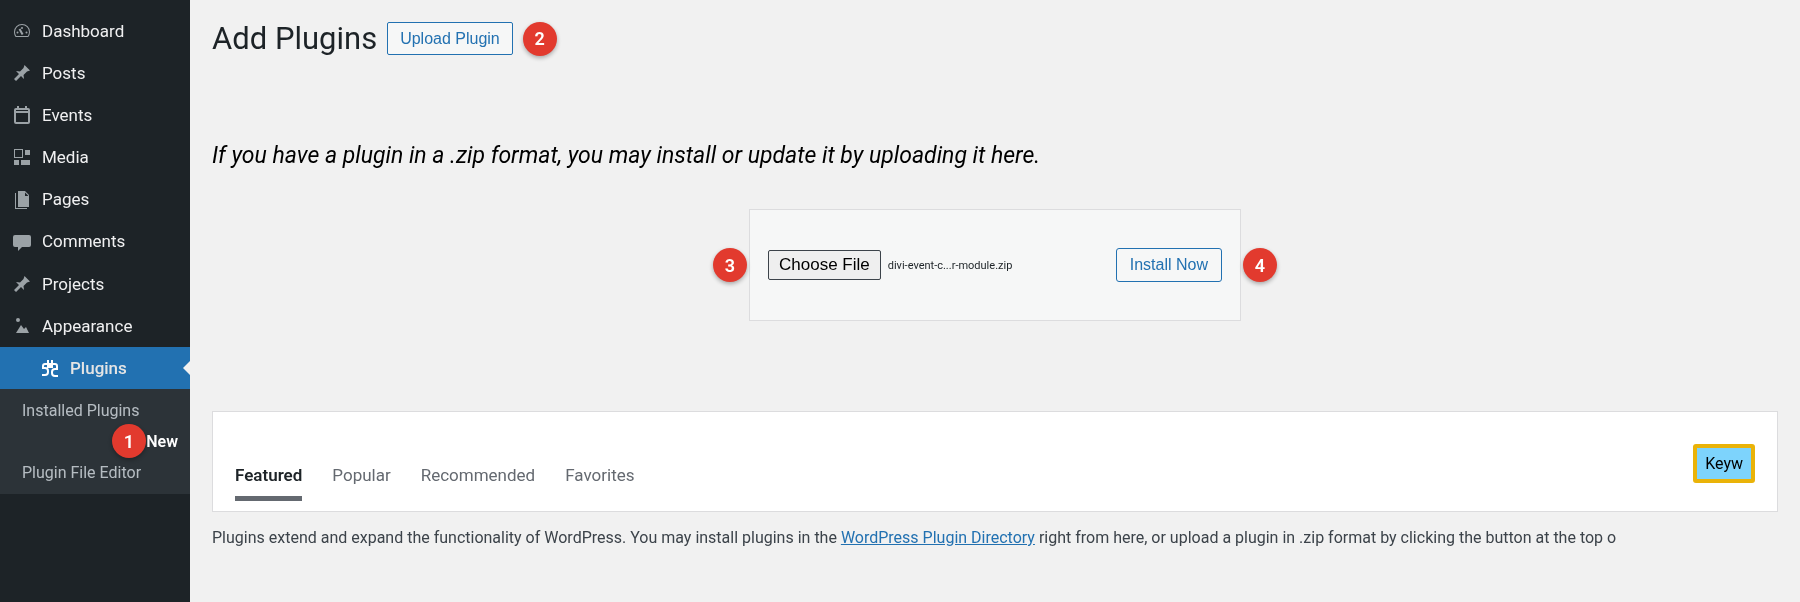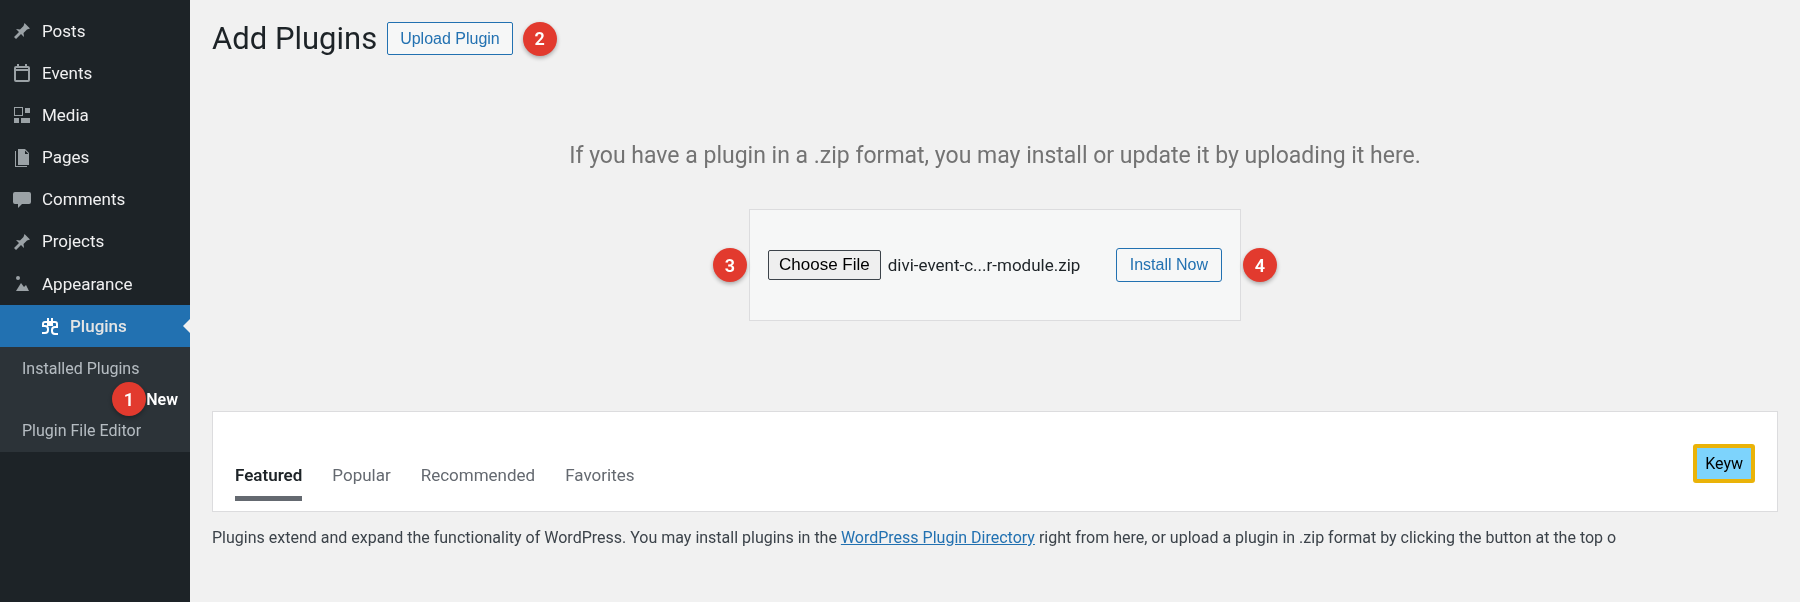--- a/index.html
+++ b/index.html
@@ -113,24 +113,25 @@
     .install-btn {
       border: 1px solid #2271b1;
       color: #2271b1;
       background: #f6f7f7;
       padding: 7px 13px;
       font-size: 16px;
       border-radius: 3px;
       cursor: pointer;
     }
     .upload-hint {
-      text-align: center;
+      text-align: left;
       font-size: 23px;
-      color: #737373;
+      color: #000000;
       margin: 85px 0 40px 0;
+      font-style: italic;
     }
     .upload-box {
       width: 492px;
       border: 1px solid #dcdcde;
       background: #f6f7f7;
       margin: 0 auto 90px auto;
       padding: 38px 18px;
       display: flex;
       align-items: center;
       justify-content: space-between;
@@ -143,21 +144,21 @@
     }
     .choose-btn {
       border: 1px solid #3c434a;
       background: #efefef;
       padding: 4px 10px;
       font-size: 17px;
       border-radius: 2px;
       cursor: pointer;
     }
     .file-name {
-      font-size: 17px;
+      font-size: 11px;
       color: #1d2327;
     }
     .tabs-panel {
       background: #fff;
       border: 1px solid #dcdcde;
       padding: 18px 22px 14px 22px;
       display: flex;
       align-items: center;
       justify-content: space-between;
       margin-bottom: 14px;
@@ -243,20 +244,28 @@
       transform: translateY(-50%);
     }
   </style>
 </head>
 <body>
 
 <div class="sidebar">
   <div class="sidebar-item">
     <span class="sidebar-icon">
       <svg viewBox="0 0 20 20" width="20" height="20">
+          <path d="M3.76 16h12.48A7.97 7.97 0 0018 11a8 8 0 10-16 0c0 1.87.64 3.59 1.76 5zM10 4a7 7 0 017 7c0 1.45-.44 2.8-1.2 3.91H4.2A6.97 6.97 0 013 11a7 7 0 017-7zm0 2a1 1 0 110 2 1 1 0 010-2zm-4.5 4.5a1 1 0 110 2 1 1 0 010-2zm9 0a1 1 0 110 2 1 1 0 010-2zm-6.1-3.1l3.1 5.6-1.8 1-3.1-5.6 1.8-1z"></path>
+        </svg>
+    </span>
+    <span>Dashboard</span>
+  </div>
+  <div class="sidebar-item">
+    <span class="sidebar-icon">
+      <svg viewBox="0 0 20 20" width="20" height="20">
           <path d="M12.5 2l5.5 5.5-3 1-3.5 3.5.5 4-3-3L4 18l-2-2 5-5-3-3 4 .5L11.5 5l1-3z"></path>
         </svg>
     </span>
     <span>Posts</span>
   </div>
   <div class="sidebar-item">
     <span class="sidebar-icon">
       <svg viewBox="0 0 20 20" width="20" height="20">
           <path d="M16 3h-1V1h-2v2H7V1H5v2H4a2 2 0 00-2 2v12a2 2 0 002 2h12a2 2 0 002-2V5a2 2 0 00-2-2zm0 14H4V8h12v9zM4 6V5h12v1H4z"></path>
         </svg>

